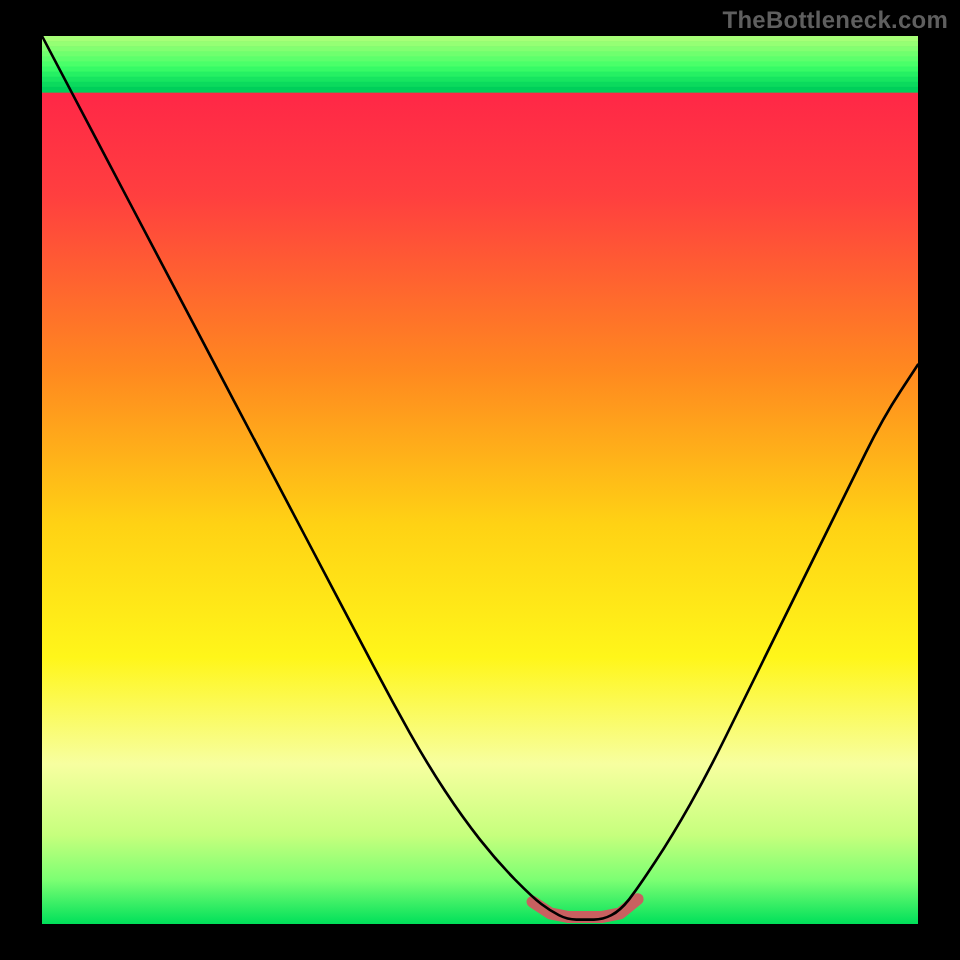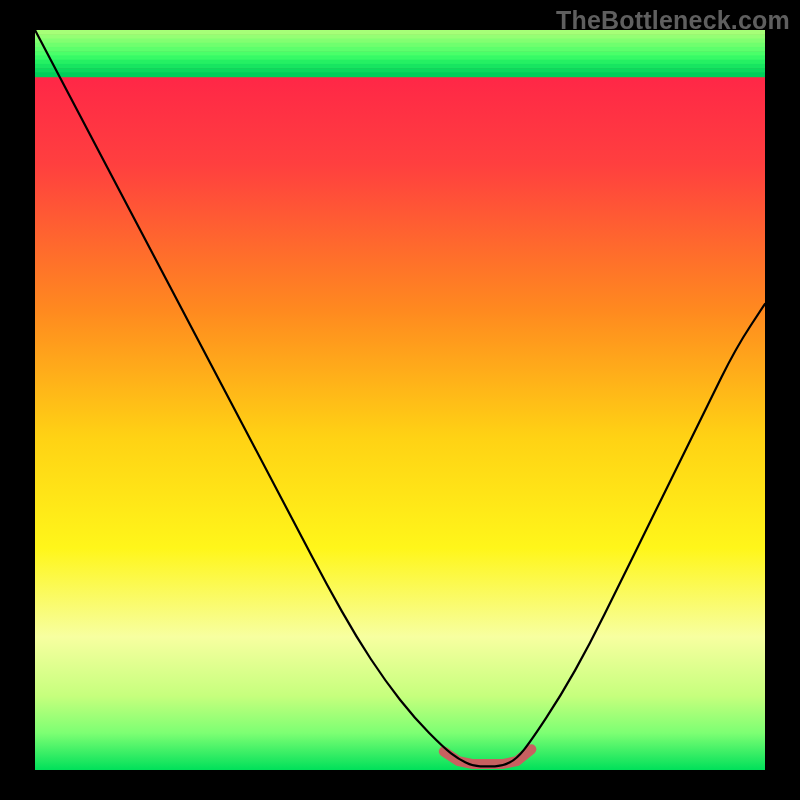--- a/index.html
+++ b/index.html
@@ -13,21 +13,21 @@
   }
   .chart-wrap {
     position: relative;
     width: 800px;
     height: 800px;
   }
   .watermark {
     position: absolute;
     top: 6px;
     right: 10px;
-    font-size: 25px;
+    font-size: 20px;
     font-weight: 600;
     color: #5f5f5f;
     z-index: 10;
     letter-spacing: 0.2px;
   }
   svg.plot {
     position: absolute;
     top: 0;
     left: 0;
     width: 800px;

